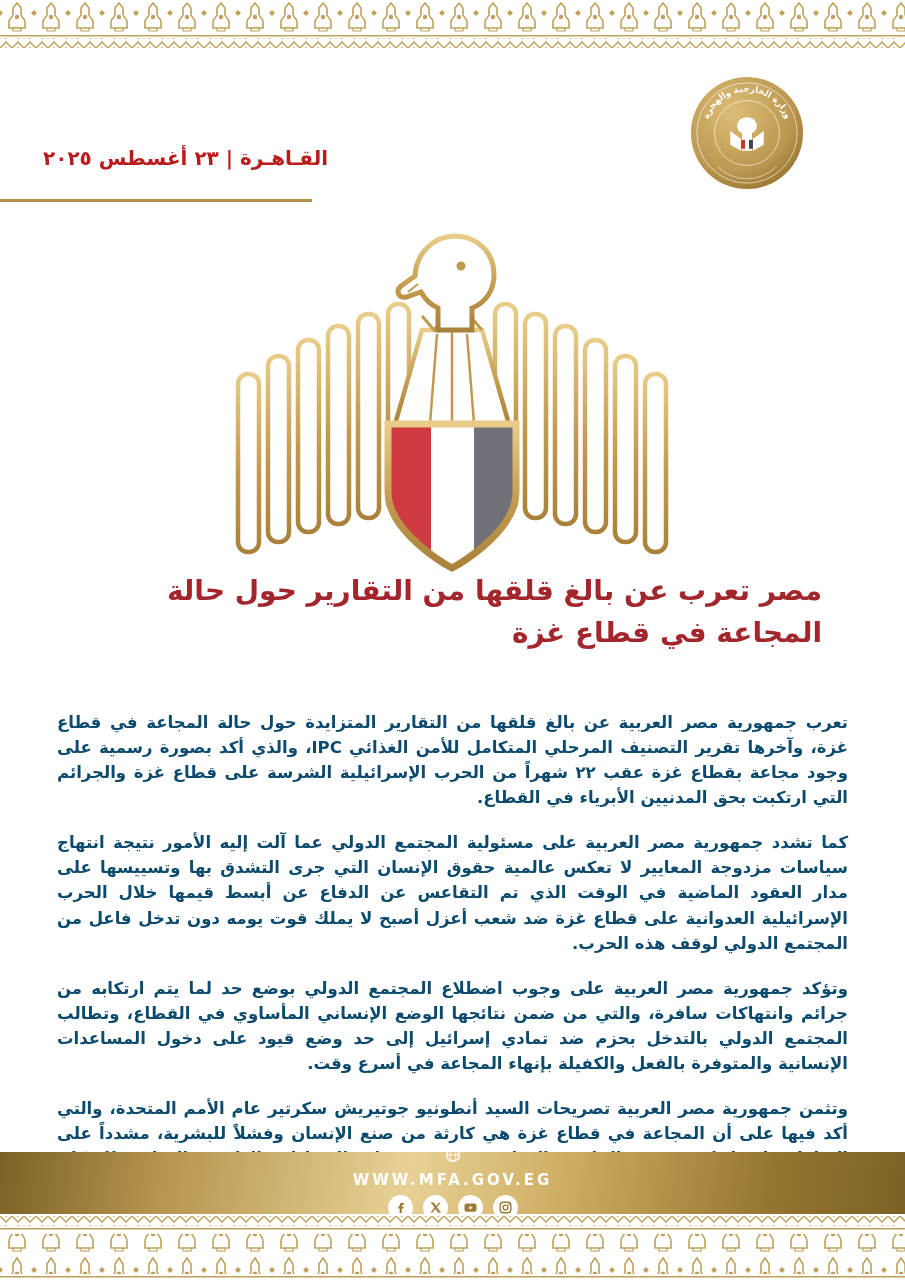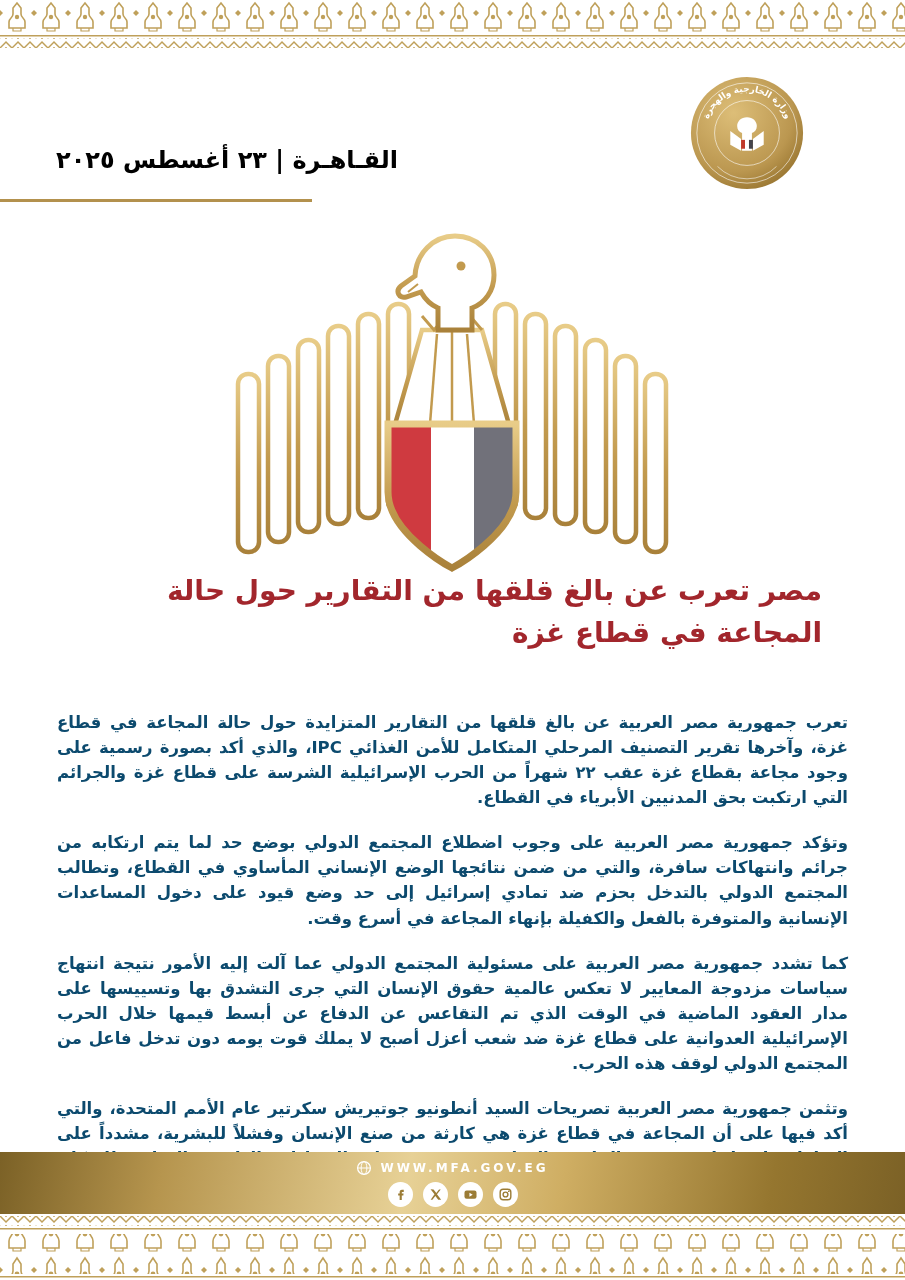--- a/index.html
+++ b/index.html
@@ -11,22 +11,22 @@
   }
   .border-band { position:absolute; left:0; width:905px; display:block; }
   .band-top { top:0; }
   .band-bottom { bottom:0; }
 
   .stmt-title {
     position:absolute; left:50px; top:62px; color:#9c7c3e;
     font-size:42px; font-weight:700; direction:rtl; white-space:nowrap;
   }
   .dateline {
-    position:absolute; left:56px; top:146px; color:#000000;
-    font-size:24px; font-weight:700; direction:rtl; white-space:nowrap;
+    position:absolute; left:43px; top:146px; color:#b91c1c;
+    font-size:20px; font-weight:700; direction:rtl; white-space:nowrap;
   }
   .header-rule {
     position:absolute; left:0; top:199px; width:312px; height:2.5px;
     background:#b3914d;
   }
   .seal { position:absolute; left:688px; top:74px; width:118px; height:118px; }
 
   .emblem { position:absolute; left:212px; top:226px; width:480px; height:352px; }
 
   .doc-title {
@@ -44,21 +44,21 @@
 
   .footer-band {
     position:absolute; left:0; top:1152px; width:905px; height:62px;
     background:linear-gradient(100deg,#7b6126 0%,#b6954e 18%,#e7d196 45%,
                                #cfae63 62%,#95762f 85%,#7b6126 100%);
     display:flex; flex-direction:column; align-items:center;
     justify-content:center; gap:6px;
   }
   .site-row {
     display:flex; align-items:center; gap:8px; color:#ffffff;
-    font-size:12px; font-weight:700; letter-spacing:3px; cursor:pointer;
+    font-size:15px; font-weight:700; letter-spacing:3px; cursor:pointer;flex-direction:column;
   }
   .icon-row { display:flex; gap:10px; }
   .sicon {
     width:25px; height:25px; border-radius:50%; background:#ffffff;
     display:flex; align-items:center; justify-content:center; cursor:pointer;
   }
   .sicon svg { width:17px; height:17px; display:block; }
 </style>
 </head>
 <body>
@@ -159,22 +159,22 @@
       <rect x="219" y="198" width="43" height="150" fill="#ffffff"></rect>
       <rect x="262" y="198" width="43" height="150" fill="#71717a"></rect>
     </g>
     <path d="M176 198 L304 198 L304 266 C304 308 240 342 240 342 C240 342 176 308 176 266 Z" fill="none" stroke="url(#goldG)" stroke-width="7"></path>
   </svg>
 
   <div class="doc-title" lang="ar">مصر تعرب عن بالغ قلقها من التقارير حول حالة المجاعة في قطاع غزة</div>
 
   <div class="body-text" lang="ar">
     <p>تعرب جمهورية مصر العربية عن بالغ قلقها من التقارير المتزايدة حول حالة المجاعة في قطاع غزة، وآخرها تقرير التصنيف المرحلي المتكامل للأمن الغذائي IPC، والذي أكد بصورة رسمية على وجود مجاعة بقطاع غزة عقب ٢٢ شهراً من الحرب الإسرائيلية الشرسة على قطاع غزة والجرائم التي ارتكبت بحق المدنيين الأبرياء في القطاع.</p>
+    <p>كما تشدد جمهورية مصر العربية على مسئولية المجتمع الدولي عما آلت إليه الأمور نتيجة انتهاج سياسات مزدوجة المعايير لا تعكس عالمية حقوق الإنسان التي جرى التشدق بها وتسييسها على مدار العقود الماضية في الوقت الذي تم التقاعس عن الدفاع عن أبسط قيمها خلال الحرب الإسرائيلية العدوانية على قطاع غزة ضد شعب أعزل أصبح لا يملك قوت يومه دون تدخل فاعل من المجتمع الدولي لوقف هذه الحرب.</p>
     <p>وتؤكد جمهورية مصر العربية على وجوب اضطلاع المجتمع الدولي بوضع حد لما يتم ارتكابه من جرائم وانتهاكات سافرة، والتي من ضمن نتائجها الوضع الإنساني المأساوي في القطاع، وتطالب المجتمع الدولي بالتدخل بحزم ضد تمادي إسرائيل إلى حد وضع قيود على دخول المساعدات الإنسانية والمتوفرة بالفعل والكفيلة بإنهاء المجاعة في أسرع وقت.</p>
-    <p>كما تشدد جمهورية مصر العربية على مسئولية المجتمع الدولي عما آلت إليه الأمور نتيجة انتهاج سياسات مزدوجة المعايير لا تعكس عالمية حقوق الإنسان التي جرى التشدق بها وتسييسها على مدار العقود الماضية في الوقت الذي تم التقاعس عن الدفاع عن أبسط قيمها خلال الحرب الإسرائيلية العدوانية على قطاع غزة ضد شعب أعزل أصبح لا يملك قوت يومه دون تدخل فاعل من المجتمع الدولي لوقف هذه الحرب.</p>
     <p>وتثمن جمهورية مصر العربية تصريحات السيد أنطونيو جوتيريش سكرتير عام الأمم المتحدة، والتي أكد فيها على أن المجاعة في قطاع غزة هي كارثة من صنع الإنسان وفشلاً للبشرية، مشدداً على التزامات إسرائيل بموجب القانون الدولي بضرورة ضمان الإمدادات الطبية والغذائية للسكان باعتبارها القوة القائمة بالاحتلال.</p>
   </div>
 
   <div class="footer-band">
     <div class="site-row">
       <svg width="16" height="16" viewBox="0 0 20 20">
         <circle cx="10" cy="10" r="8" fill="none" stroke="#ffffff" stroke-width="1.6"></circle>
         <ellipse cx="10" cy="10" rx="3.6" ry="8" fill="none" stroke="#ffffff" stroke-width="1.2"></ellipse>
         <line x1="2" y1="10" x2="18" y2="10" stroke="#ffffff" stroke-width="1.2"></line>
       </svg>

